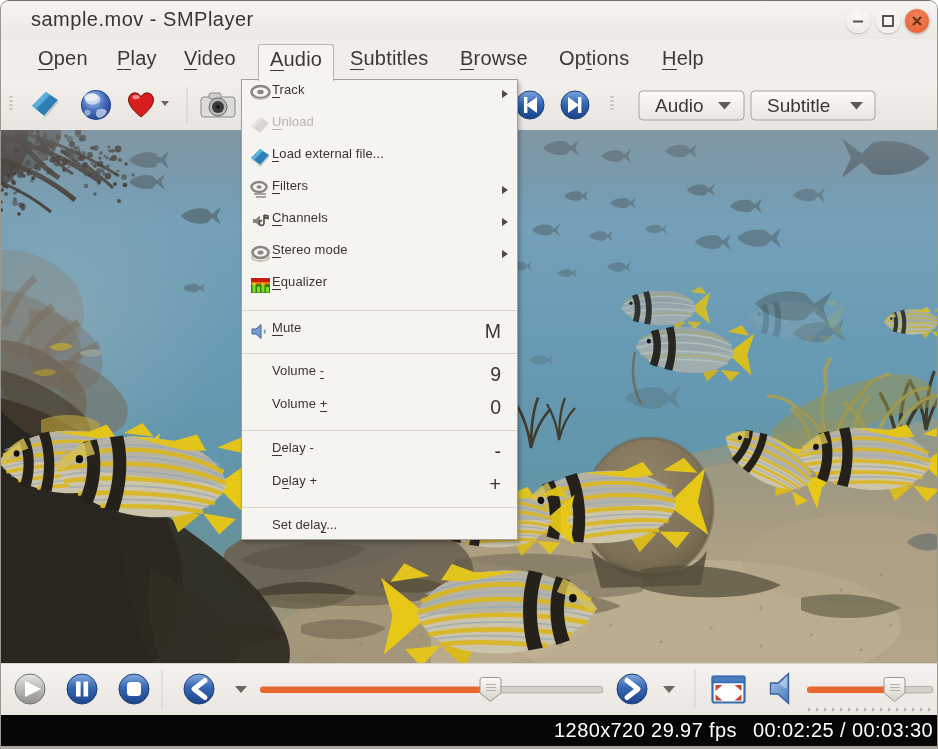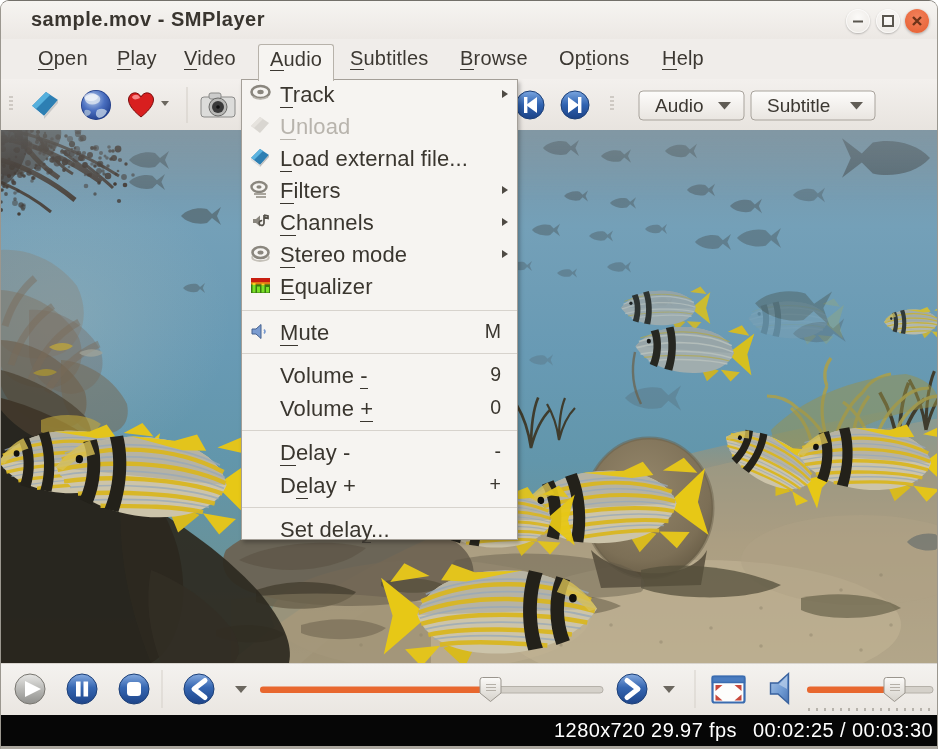--- a/index.html
+++ b/index.html
@@ -1,20 +1,20 @@
 <!DOCTYPE html>
 <html><head>
 <meta charset="utf-8">
 <style>
 * { margin:0; padding:0; box-sizing:border-box; }
 html,body { width:938px; height:749px; background:#fff; font-family:"Liberation Sans", sans-serif; overflow:hidden; }
 #win { position:absolute; left:0; top:0; width:938px; height:749px; border-radius:9px 9px 0 0; overflow:hidden; background:#f0edea; border:1px solid #9b978f; border-top:1px solid #73706a; border-bottom:none; }
 
 #titlebar { position:absolute; left:0; top:0; width:100%; height:38px; background:linear-gradient(#f6f4f1,#ece8e4); }
-#title { position:absolute; left:30px; top:7px; font-size:20px; font-weight:bold; color:#39352f; letter-spacing:0.5px; }
+#title { position:absolute; left:30px; top:7px; font-size:20px; font-weight:normal; color:#39352f; letter-spacing:0.5px; }
 .wbtn { position:absolute; top:8px; width:24px; height:24px; border-radius:50%; }
 #bmin { left:845px; background:radial-gradient(circle at 50% 35%, #fbfaf8, #e9e5e0); box-shadow:0 1px 2px rgba(0,0,0,.25), inset 0 0 0 1px rgba(255,255,255,.6); }
 #bmax { left:875px; background:radial-gradient(circle at 50% 35%, #fcfbfa, #ebe7e2); box-shadow:0 1px 2px rgba(0,0,0,.25), inset 0 0 0 1px rgba(255,255,255,.6); }
 #bclose { left:904px; background:radial-gradient(circle at 50% 35%, #f2815c, #e55e2f); box-shadow:0 1px 3px rgba(0,0,0,.3); }
 .wg { position:absolute; left:0; top:0; width:100%; height:100%; }
 
 #menubar { position:absolute; left:16px; top:38px; width:100%; height:40px; background:#f0edea; z-index:5; }
 .mi { position:absolute; top:0; height:40px; line-height:39px; font-size:20px; color:#3c3832; padding:0 11px; letter-spacing:0.2px; }
 .mi u { text-decoration:none; border-bottom:1px solid #3c3832; padding-bottom:0px; }
 #mi-audio { background:#f6f4f1; border:1px solid #b7b2aa; border-bottom:none; border-radius:3px 3px 0 0; top:5px; height:37px; line-height:29px; }
@@ -27,21 +27,21 @@
 
 #status { position:absolute; left:0; top:714px; width:100%; height:31px; background:#060606; color:#fff; font-size:20px; letter-spacing:0.4px; }
 #bottomstrip { position:absolute; left:0; top:745px; width:100%; height:4px; background:#aaa69e; }
 #st1 { position:absolute; right:200px; top:4px; }
 #st2 { position:absolute; right:4px; top:4px; }
 
 #menu { position:absolute; left:240px; top:78px; width:277px; background:#f6f4f1; border:1px solid #a49f98; box-shadow:2px 3px 4px rgba(0,0,0,.25); padding:1px 0; }
 .item { position:relative; height:32px; }
 .item.b { height:33px; }
 .item .ico { position:absolute; left:8px; top:5px; width:21px; height:21px; }
-.item .lbl { position:absolute; left:38px; top:4px; font-size:22px; color:#3a362f; white-space:pre; letter-spacing:0.1px; }
+.item .lbl { position:absolute; left:30px; top:4px; font-size:13px; color:#3a362f; white-space:pre; letter-spacing:0.1px; }
 .item .lbl u { text-decoration:none; border-bottom:1px solid #3a362f; }
 .item.dis .lbl { color:#b8b4ad; }
 .item.dis .lbl u { border-bottom-color:#b8b4ad; }
 .item .sc { position:absolute; right:16px; top:4px; font-size:19.5px; color:#3a362f; }
 .item .sub { position:absolute; right:9px; top:12px; width:0; height:0; border-left:6px solid #4e4a44; border-top:4.5px solid transparent; border-bottom:4.5px solid transparent; }
 .msep { height:1px; background:#d7d3cd; margin:5px 0; }
 #menu .item:first-child { margin-top:-3px; }
 .msep.s1 { margin-top:8px; }
 #menu .item:last-child { height:25px; }
 </style>

